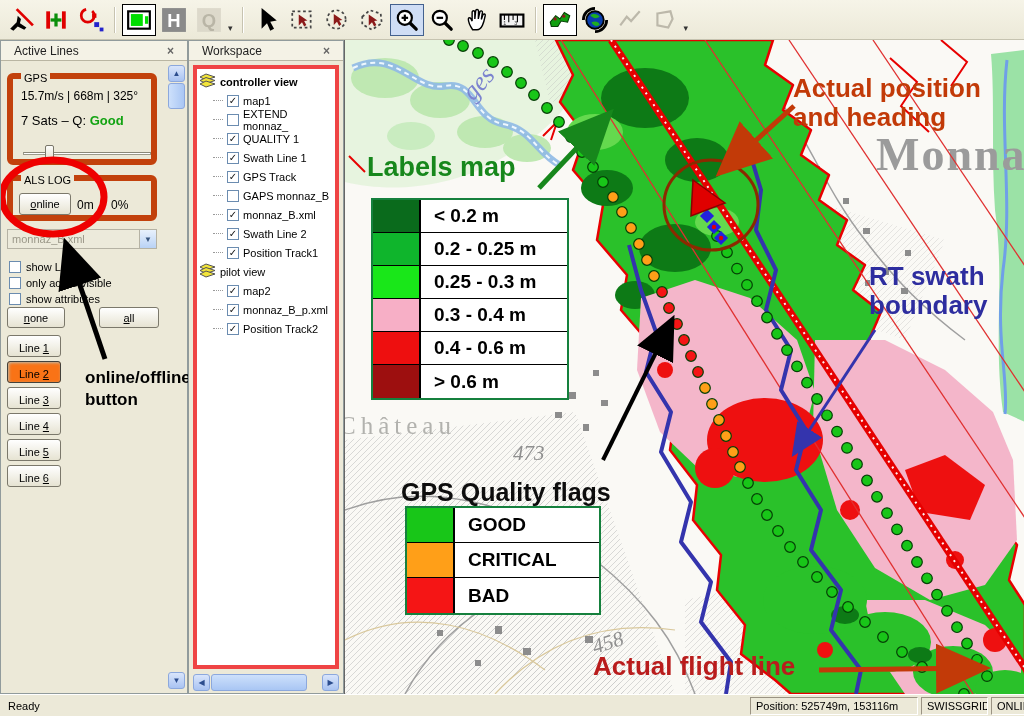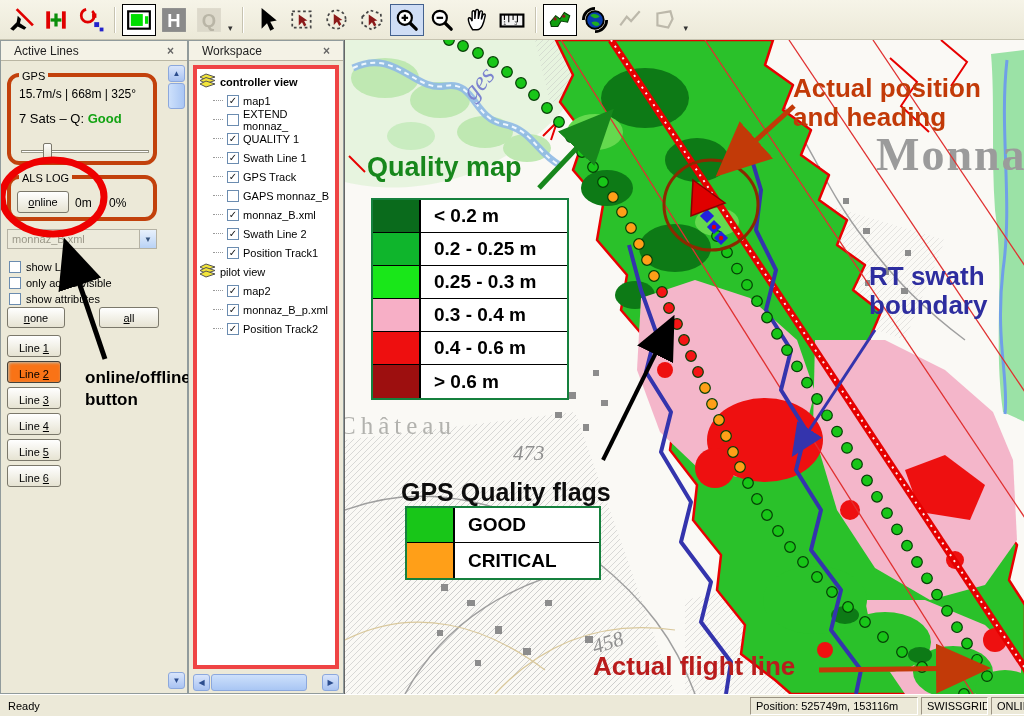--- a/index.html
+++ b/index.html
@@ -12,21 +12,21 @@
 .tb.pressed{background:#fff;border:1.6px solid #000}
 .tb.dis{opacity:.95}
 .sep{width:2px;height:26px;border-left:1px solid #c7c3b0;border-right:1px solid #fff;margin:0 5px}
 .drop{font-size:9px;color:#333;align-self:flex-end;margin:0 3px 4px 1px}
 
 .panel{position:absolute;top:40px;background:#ece9d8;border:1px solid #919b9c}
 #alpanel{left:0;width:188px;height:654px}
 #wspanel{left:188px;width:156px;height:654px}
 .ptitle{height:20px;display:flex;align-items:center;padding:0 13px;background:#f4f2e6;border-bottom:1px solid #b9b5a2;font-size:12px;color:#222}
 .ptitle .x{margin-left:auto;color:#666;font-size:12px;font-weight:bold;cursor:default}
-.group{position:absolute;border:4px solid #c2410c;border-radius:12px}
+.group{position:absolute;border:6px solid #c2410c;border-radius:6px}
 .glabel{position:absolute;top:-7px;left:8px;background:#ece9d8;padding:0 3px;font-size:11px}
 #gpsgrp{left:6px;top:32px;width:150px;height:92px}
 .gtel{position:absolute;left:8px;top:10px;font-size:12px}
 .gsats{position:absolute;left:8px;top:34px;font-size:13px}
 .gq{color:#12a312;font-weight:bold}
 .slider{position:absolute;left:10px;top:66px;width:128px;height:16px}
 .strack{position:absolute;left:0;top:7px;width:100%;height:3px;border:1px solid #9c9a8a;border-top-color:#8a8878;background:#fff}
 .sthumb{position:absolute;left:22px;top:0;width:9px;height:16px;background:linear-gradient(#fdfdfb,#e2dfcd);border:1px solid #7a776a;border-radius:2px}
 #alsgrp{left:6px;top:134px;width:150px;height:46px}
 .xpbtn{display:inline-flex;align-items:center;justify-content:center;border:1px solid #7b786b;border-radius:3px;background:linear-gradient(#ffffff,#e6e3d2);font-size:11px;color:#000;padding:2px 8px}
@@ -604,21 +604,21 @@
 
       <g fill="none">
         <line x1="194" y1="148" x2="262" y2="76" stroke="#17871c" stroke-width="5" marker-end="url(#m-grn)"></line>
         <line x1="449" y1="66" x2="378" y2="130" stroke="#c23a08" stroke-width="5" marker-end="url(#m-or)"></line>
         <line x1="474" y1="630" x2="636" y2="628" stroke="#c23a08" stroke-width="5" marker-end="url(#m-or)"></line>
         <line x1="258" y1="420" x2="326" y2="282" stroke="#000" stroke-width="4" marker-end="url(#m-blk2)"></line>
         <line x1="530" y1="290" x2="450" y2="412" stroke="#3434ad" stroke-width="3" marker-end="url(#m-blu)"></line>
       </g>
     </svg>
 
-    <div id="qtitle" class="mapannot">Quality map</div>
+    <div id="qtitle" class="mapannot">Labels map</div>
     <div id="qlegend" class="legend">
         <div class="lrow">
           <div class="sw" style="background: rgb(10, 107, 28);"></div>
           <div class="ll">&lt; 0.2 m</div>
         </div>
         <div class="lrow">
           <div class="sw" style="background: rgb(15, 181, 44);"></div>
           <div class="ll">0.2 - 0.25 m</div>
         </div>
         <div class="lrow">
@@ -640,20 +640,24 @@
       </div>
     <div id="gtitle" class="mapannot">GPS Quality flags</div>
     <div id="glegend" class="legend">
         <div class="lrow">
           <div class="sw" style="background: rgb(24, 198, 24);"></div>
           <div class="ll">GOOD</div>
         </div>
         <div class="lrow">
           <div class="sw" style="background: rgb(255, 159, 24);"></div>
           <div class="ll">CRITICAL</div>
+        </div>
+        <div class="lrow">
+          <div class="sw" style="background: rgb(245, 21, 21);"></div>
+          <div class="ll">BAD</div>
         </div>
       </div>
 
     <div id="posannot" class="mapannot">
       <div>Actual position</div>
       <div>and heading</div>
     </div>
     <div id="rtannot" class="mapannot">
       <div>RT swath</div>
       <div>boundary</div>

